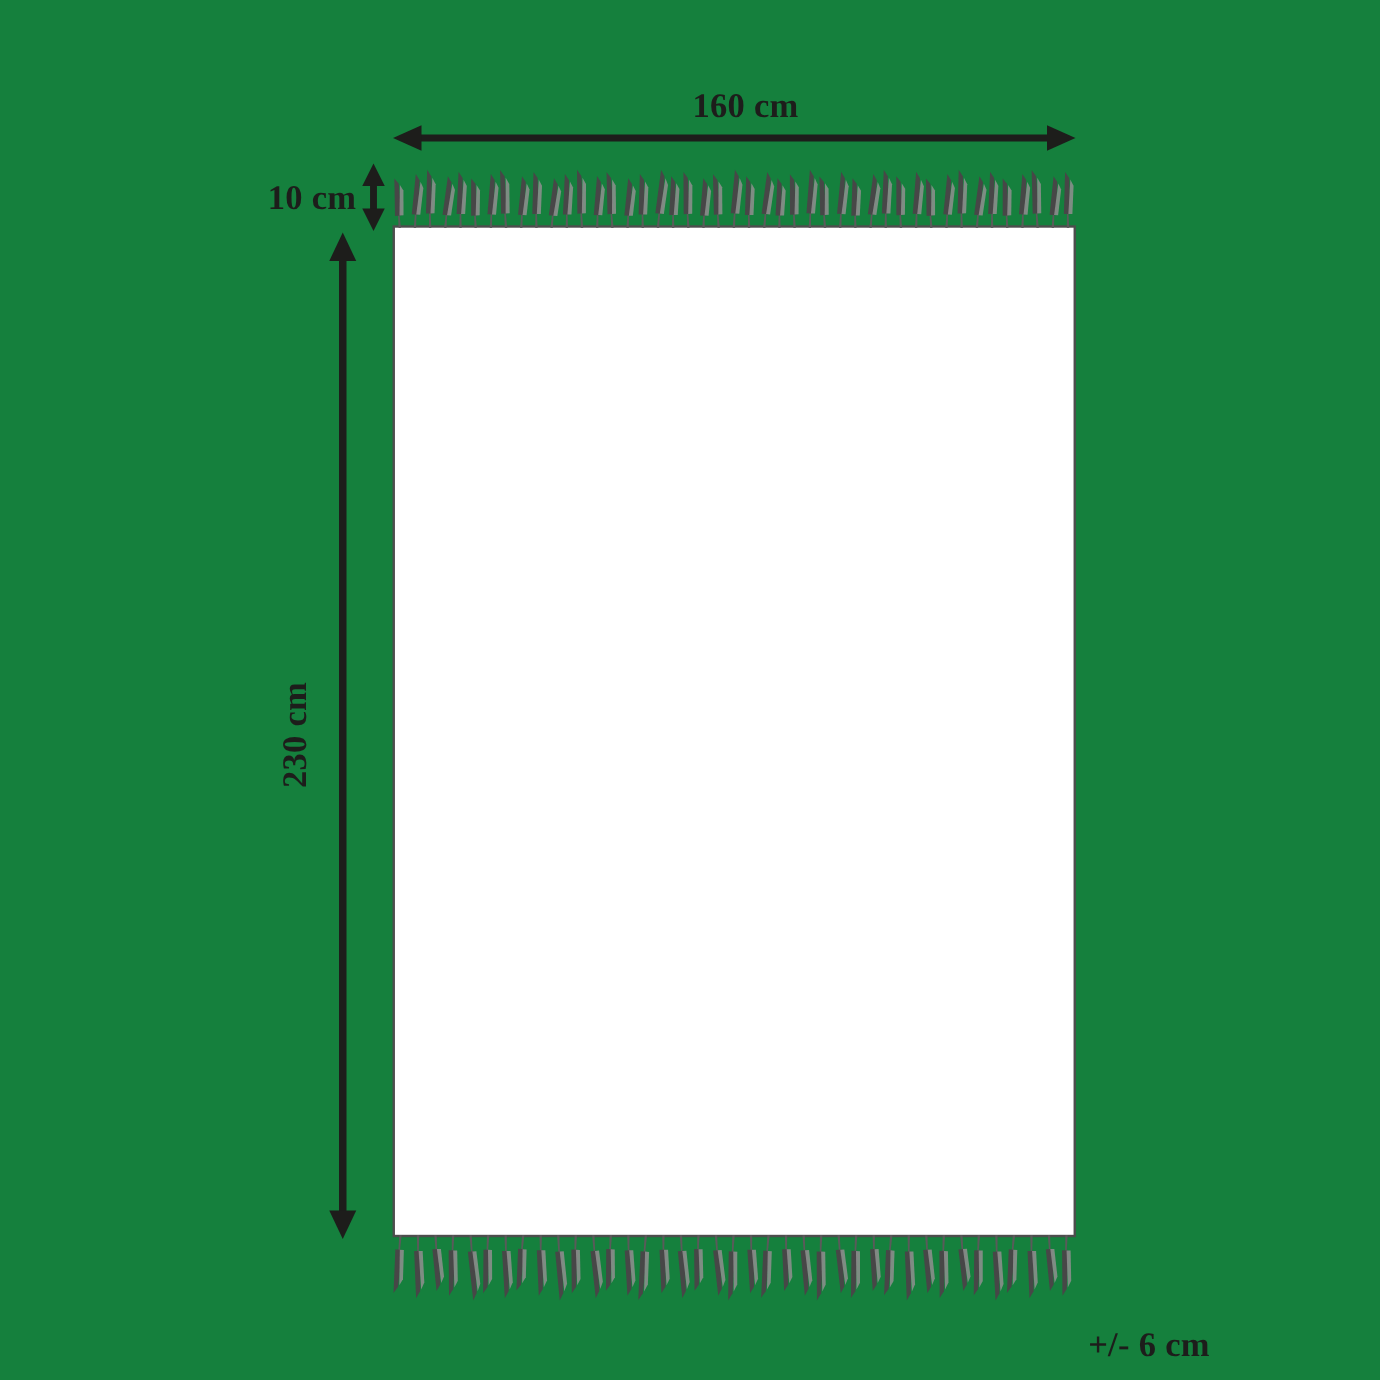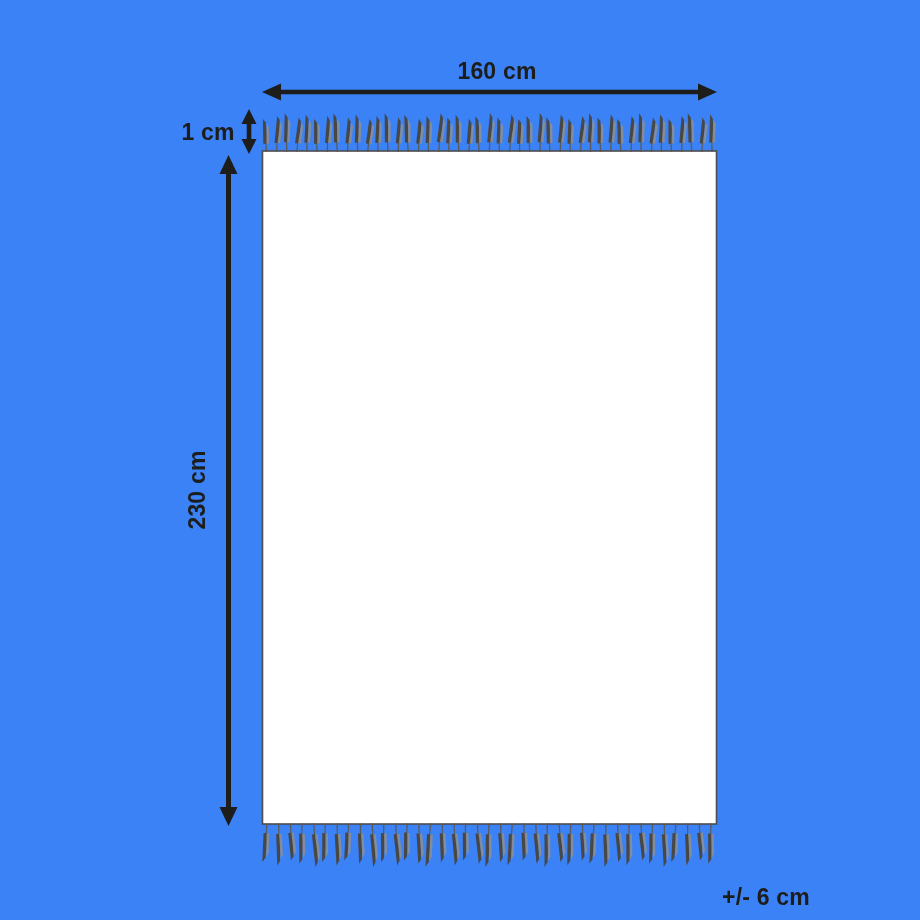--- a/index.html
+++ b/index.html
@@ -24,21 +24,21 @@
   }
   .dim-label.vertical {
     transform: translate(-50%, -50%) rotate(-90deg);
   }
   .rug-outline { fill: #ffffff; }
   .arrow line { stroke-linecap: butt; }
 </style>
 </head>
 <body>
 
-<div class="stage" style="background: #3b82f6;">
+<div class="stage" style="background: #15803d; font-family: Liberation Serif, serif;">
 
   <svg width="920" height="920" viewBox="0 0 920 920">
 
     <g>
       <rect class="rug-outline" x="262.5" y="151" width="454" height="673" stroke-width="1.6" stroke="#4d4d4d"></rect>
       <g id="top-fringe">
           <g transform="translate(266.5,152) rotate(-4) scale(1,0.92)">
             <path d="M-0.8,0 L0.8,0 L0.5,-10 L-0.5,-10 Z" fill="#5a5a5a" opacity="1"></path>
             <path d="M-2.6,-9 L-1.3,-36 L1.4,-32 L1.7,-9 Z" fill="#474747" opacity="1"></path>
             <path d="M0.4,-9 L2.1,-31 L4.2,-27 L3.1,-9 Z" fill="#8f8f8f" opacity="0.85"></path>
@@ -477,18 +477,18 @@
 
     <g class="arrow">
       <line x1="228.5" y1="171" x2="228.5" y2="810" stroke-width="5" stroke="#1d1d1b"></line>
       <polygon points="228.5,155 219.5,174 237.5,174" fill="#1d1d1b"></polygon>
       <polygon points="228.5,826 219.5,807 237.5,807" fill="#1d1d1b"></polygon>
     </g>
   </svg>
 
   <div class="dim-label" style="left: 497px; top: 71px; color: rgb(29, 29, 27);">160 cm</div>
 
-  <div class="dim-label" style="left: 208px; top: 132px; color: rgb(29, 29, 27);">1 cm</div>
+  <div class="dim-label" style="left: 208px; top: 132px; color: rgb(29, 29, 27);">10 cm</div>
 
   <div class="dim-label vertical" style="left: 197px; top: 490px; color: rgb(29, 29, 27);">230 cm</div>
 
   <div class="dim-label" style="left: 766px; top: 897px; color: rgb(29, 29, 27);">+/- 6 cm</div>
 </div>
 
 </body></html>

